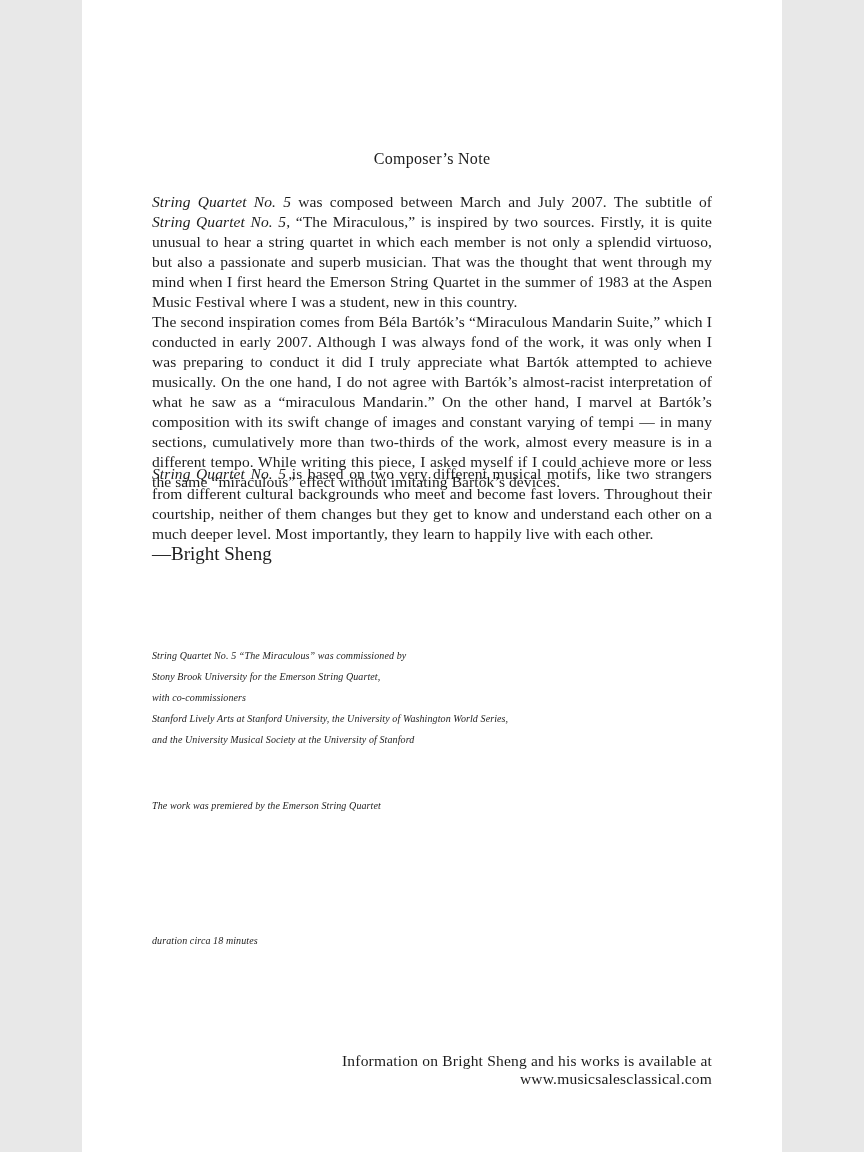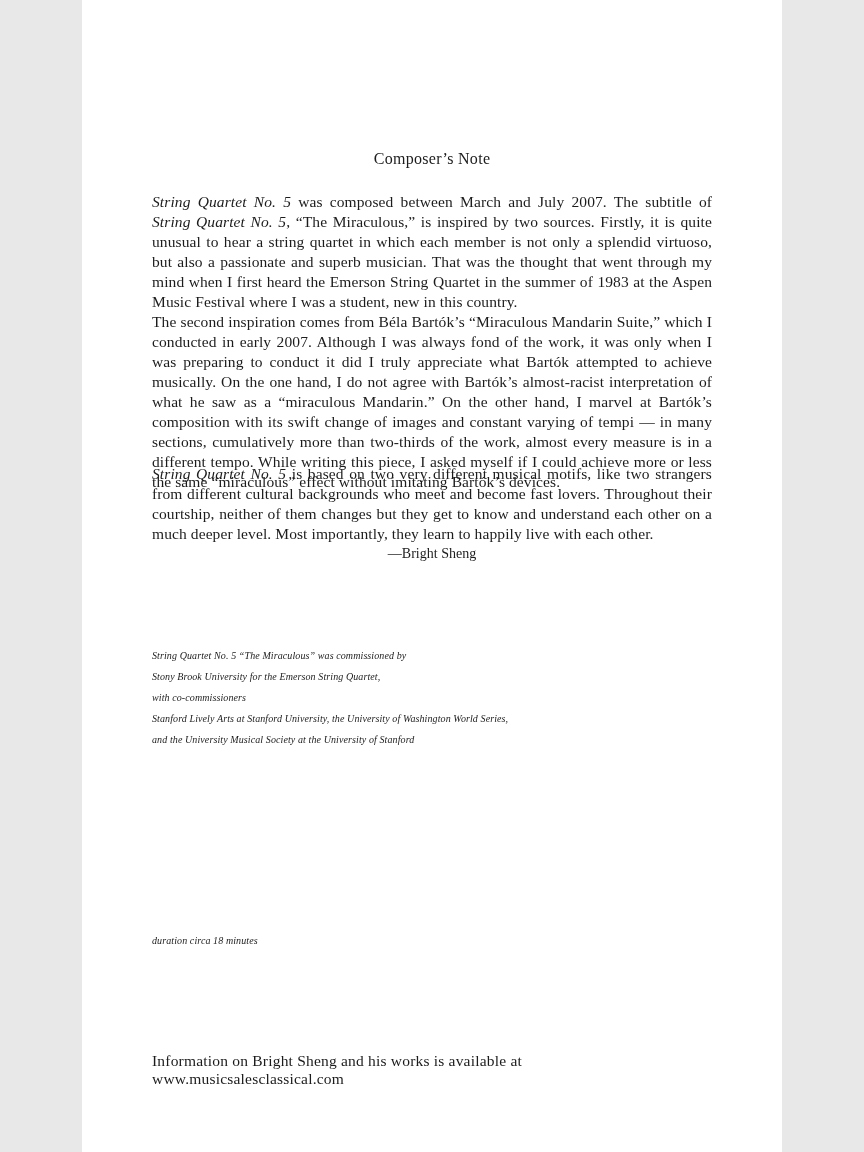--- a/index.html
+++ b/index.html
@@ -34,37 +34,37 @@
     font-size: 15.5px;
     line-height: 20px;
     text-align: justify;
     letter-spacing: 0.1px;
   }
   .para-1 { top: 192px; }
   .para-2 { top: 312px; }
   .para-3 { top: 464px; }
   .signature {
     top: 544px;
-    text-align: center;
-    font-size: 14px;
+    text-align: left;
+    font-size: 19px;
     line-height: 20px;
   }
   .centered-italic {
     font-style: italic;
     font-size: 10px;
     line-height: 21px;
     letter-spacing: 0.1px;
   }
   .commission { top: 645px; }
   .premiere   { top: 795px; }
   .recording  { top: 872px; }
   .duration   { top: 930px; }
   .footer {
     top: 1052px;
-    text-align: left;
+    text-align: right;
     font-size: 15.5px;
     letter-spacing: 0.2px;
   }
   em { font-style: italic; }
 </style>
 </head>
 <body>
 
 <div class="page">
 
@@ -80,20 +80,21 @@
 
   <div class="block centered-italic commission">
     <div>String Quartet No. 5 “The Miraculous” was commissioned by</div>
     <div>Stony Brook University for the Emerson String Quartet,</div>
     <div>with co-commissioners</div>
     <div>Stanford Lively Arts at Stanford University, the University of Washington World Series,</div>
     <div>and the University Musical Society at the University of Stanford</div>
   </div>
 
   <div class="block centered-italic premiere">
+    <div>The work was premiered by the Emerson String Quartet</div>
   </div>
 
 
   <div class="block centered-italic duration">duration circa 18 minutes</div>
 
   <div class="block footer">Information on Bright Sheng and his works is available at www.musicsalesclassical.com</div>
 
 </div>
 
 </body></html>

